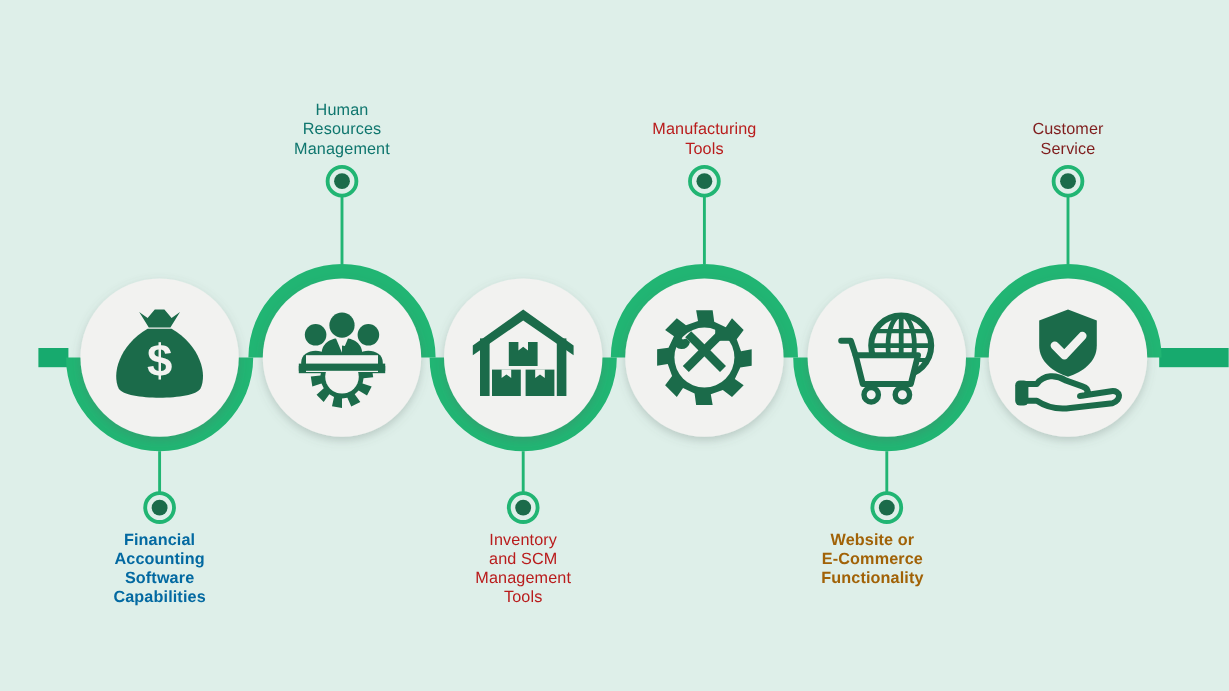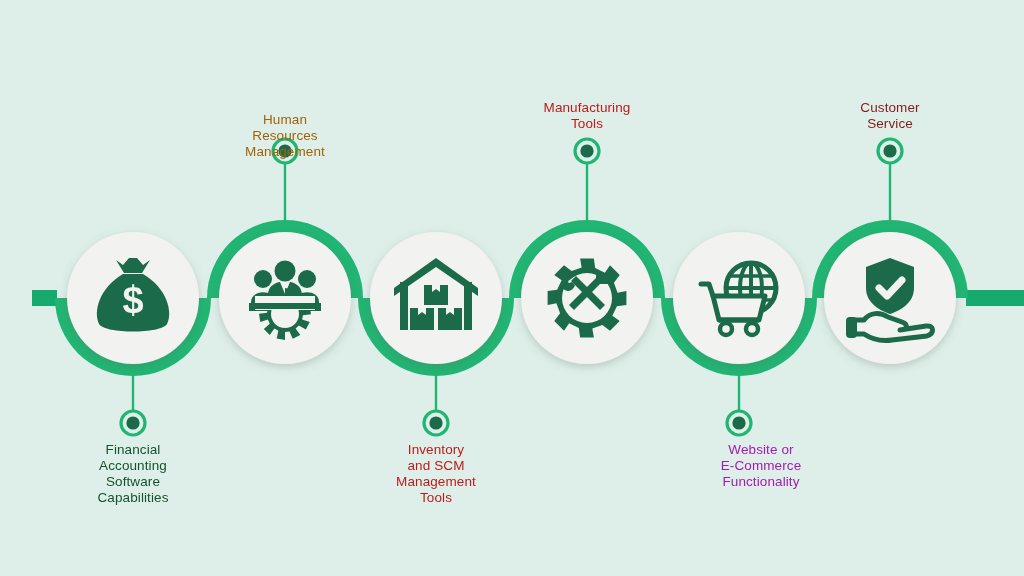--- a/index.html
+++ b/index.html
@@ -168,33 +168,33 @@
         L 902 322 C 908 324 908 330 900 330
         L 926 326 C 934 325 935 333 927 336
         L 892 340 C 878 342 870 338 864 334
         L 850 334 Z" fill="none" stroke="#1b6b4a" stroke-width="5" stroke-linejoin="round"></path>
           <rect x="846" y="317" width="11" height="21" rx="4" fill="#1b6b4a"></rect>
         </g>
       </g>
   </svg>
 
   <div id="label-layer">
-      <div class="node-label below" style="color: #14532d; width: 180px; left: 43px; top: 442px;">Financial
+      <div class="node-label below" style="color: #0369a1; width: 180px; left: 43px; top: 442px; font-weight: bold;">Financial
 Accounting
 Software
 Capabilities</div>
-      <div class="node-label above" style="color: #a16207; width: 180px; left: 195px; top: 84px; margin-top: 28px;">Human
+      <div class="node-label above" style="color: #0f766e; width: 180px; left: 195px; top: 84px;">Human
 Resources
 Management</div>
       <div class="node-label below" style="color: #b91c1c; width: 180px; left: 346px; top: 442px;">Inventory
 and SCM
 Management
 Tools</div>
       <div class="node-label above" style="color: #b91c1c; width: 180px; left: 497px; top: 100px;">Manufacturing
 Tools</div>
-      <div class="node-label below" style="color: #a21caf; width: 180px; left: 671px; top: 442px;">Website or
+      <div class="node-label below" style="color: #a16207; width: 180px; left: 637px; top: 442px; font-weight: bold;">Website or
 E-Commerce
 Functionality</div>
       <div class="node-label above" style="color: #7f1d1d; width: 180px; left: 800px; top: 100px;">Customer
 Service</div>
     </div>
 
 </div>
 
 </body></html>

